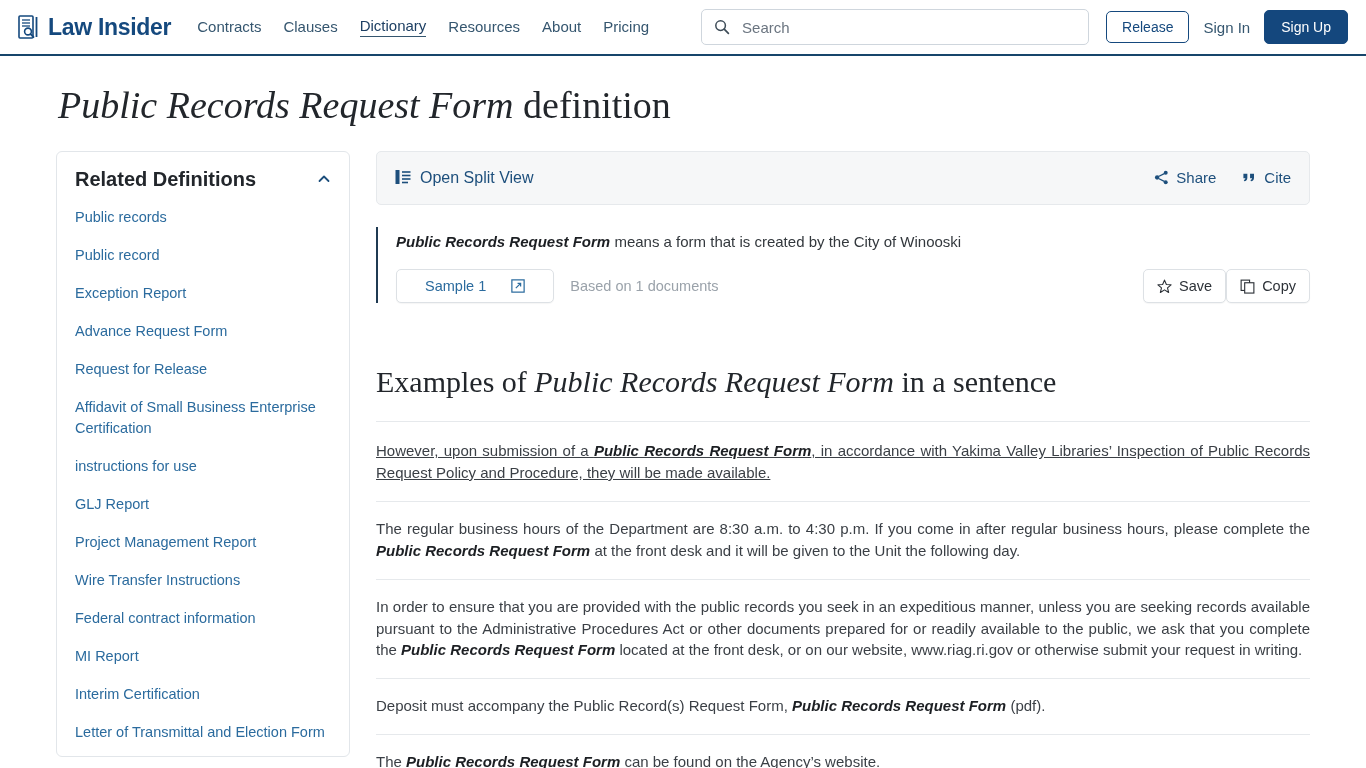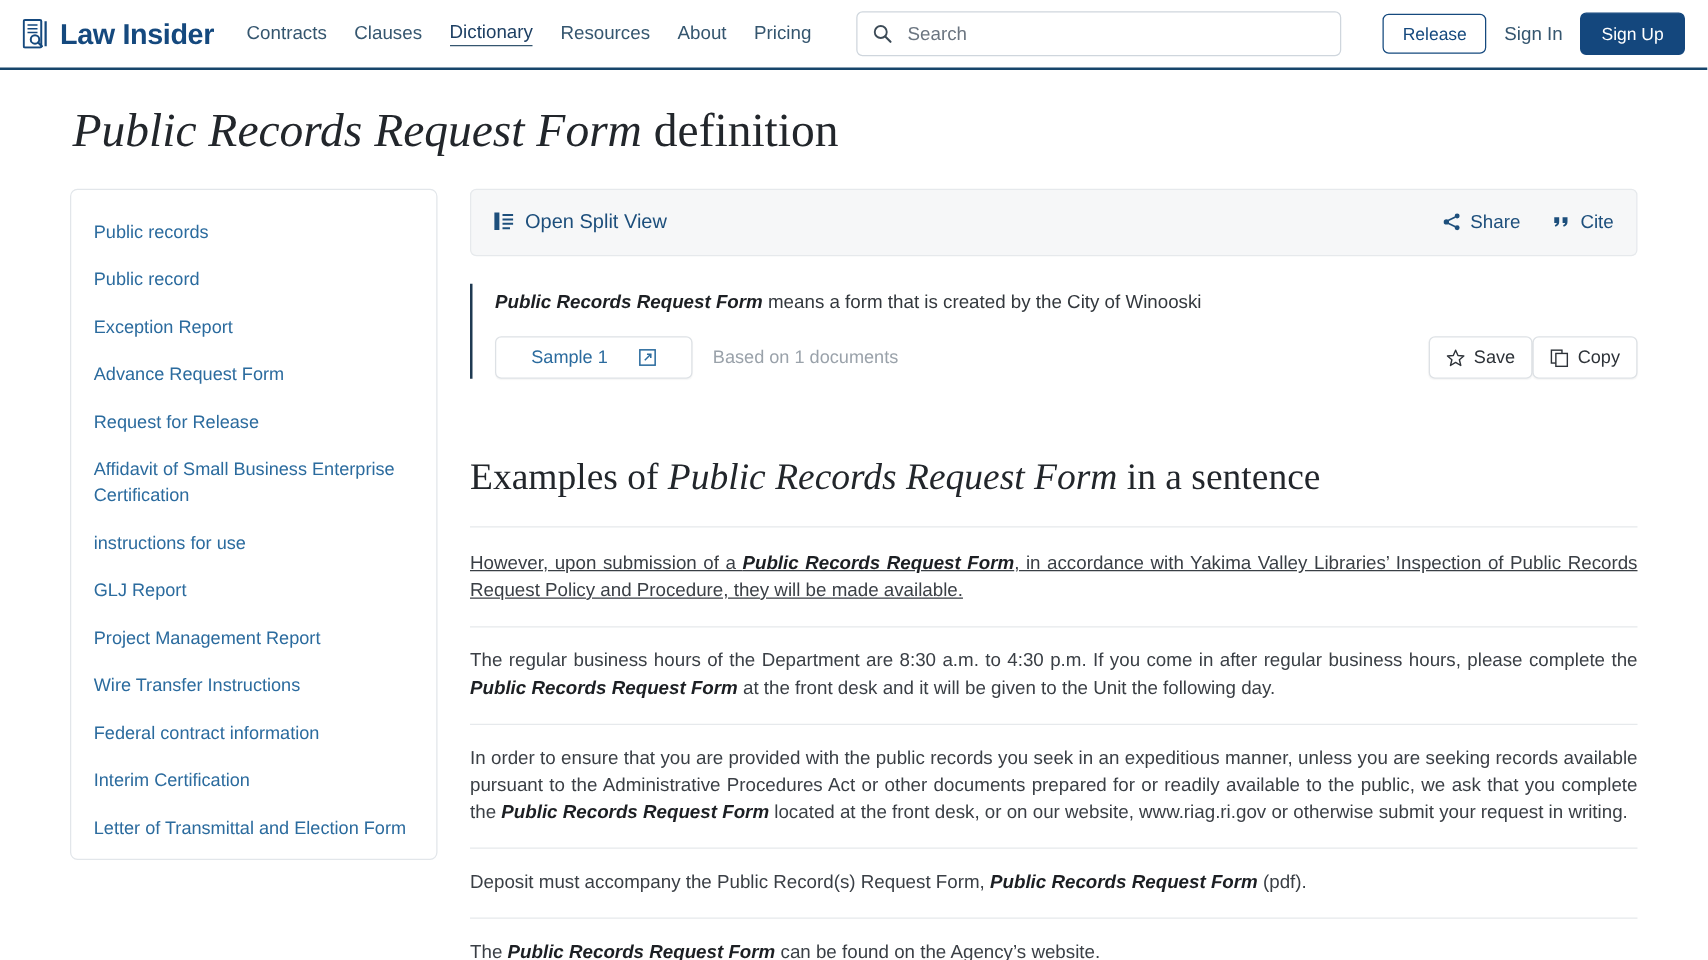--- a/index.html
+++ b/index.html
@@ -55,21 +55,21 @@
     white-space: nowrap;
     cursor: pointer;
     padding-bottom: 2px;
   }
   .nav-item.active {
     color: #1d3f63;
     border-bottom: 1.5px solid #35566f;
   }
 
   .search-wrap {
-    margin-left: 36px;
+    margin-left: 52px;
     width: 388px;
     height: 36px;
     border: 1px solid #cfd6dd;
     border-radius: 5px;
     display: flex;
     align-items: center;
     padding: 0 12px;
     background: #fff;
   }
   .search-icon { width: 16px; height: 16px; flex: none; margin-right: 10px; }
@@ -332,32 +332,39 @@
     <span class="btn-signin">Sign In</span>
     <button class="btn-signup">Sign Up</button>
   </div>
 </div>
 
 <h1 class="page-title"><span class="term">Public Records Request Form</span><span> definition</span></h1>
 
 <div class="layout">
 
   <aside class="sidebar">
+    <div class="sidebar-head">
+      <span class="sidebar-title">Related Definitions</span>
+      <svg class="chevron-up" viewBox="0 0 14 14">
+        <polyline points="2.5,9 7,4.5 11.5,9" fill="none" stroke="#1d4f7c" stroke-width="1.8" stroke-linecap="round" stroke-linejoin="round"></polyline>
+      </svg>
+    </div>
     <ul class="sidebar-list">
       <li>Public records</li>
       <li>Public record</li>
       <li>Exception Report</li>
       <li>Advance Request Form</li>
       <li>Request for Release</li>
       <li>Affidavit of Small Business Enterprise Certification</li>
       <li>instructions for use</li>
       <li>GLJ Report</li>
       <li>Project Management Report</li>
       <li>Wire Transfer Instructions</li>
       <li>Federal contract information</li>
+      <li>MI Report</li>
       <li>Interim Certification</li>
       <li>Letter of Transmittal and Election Form</li>
 
     </ul>
   </aside>
 
   <section class="main">
 
     <div class="toolbar">
       <div class="toolbar-left">

